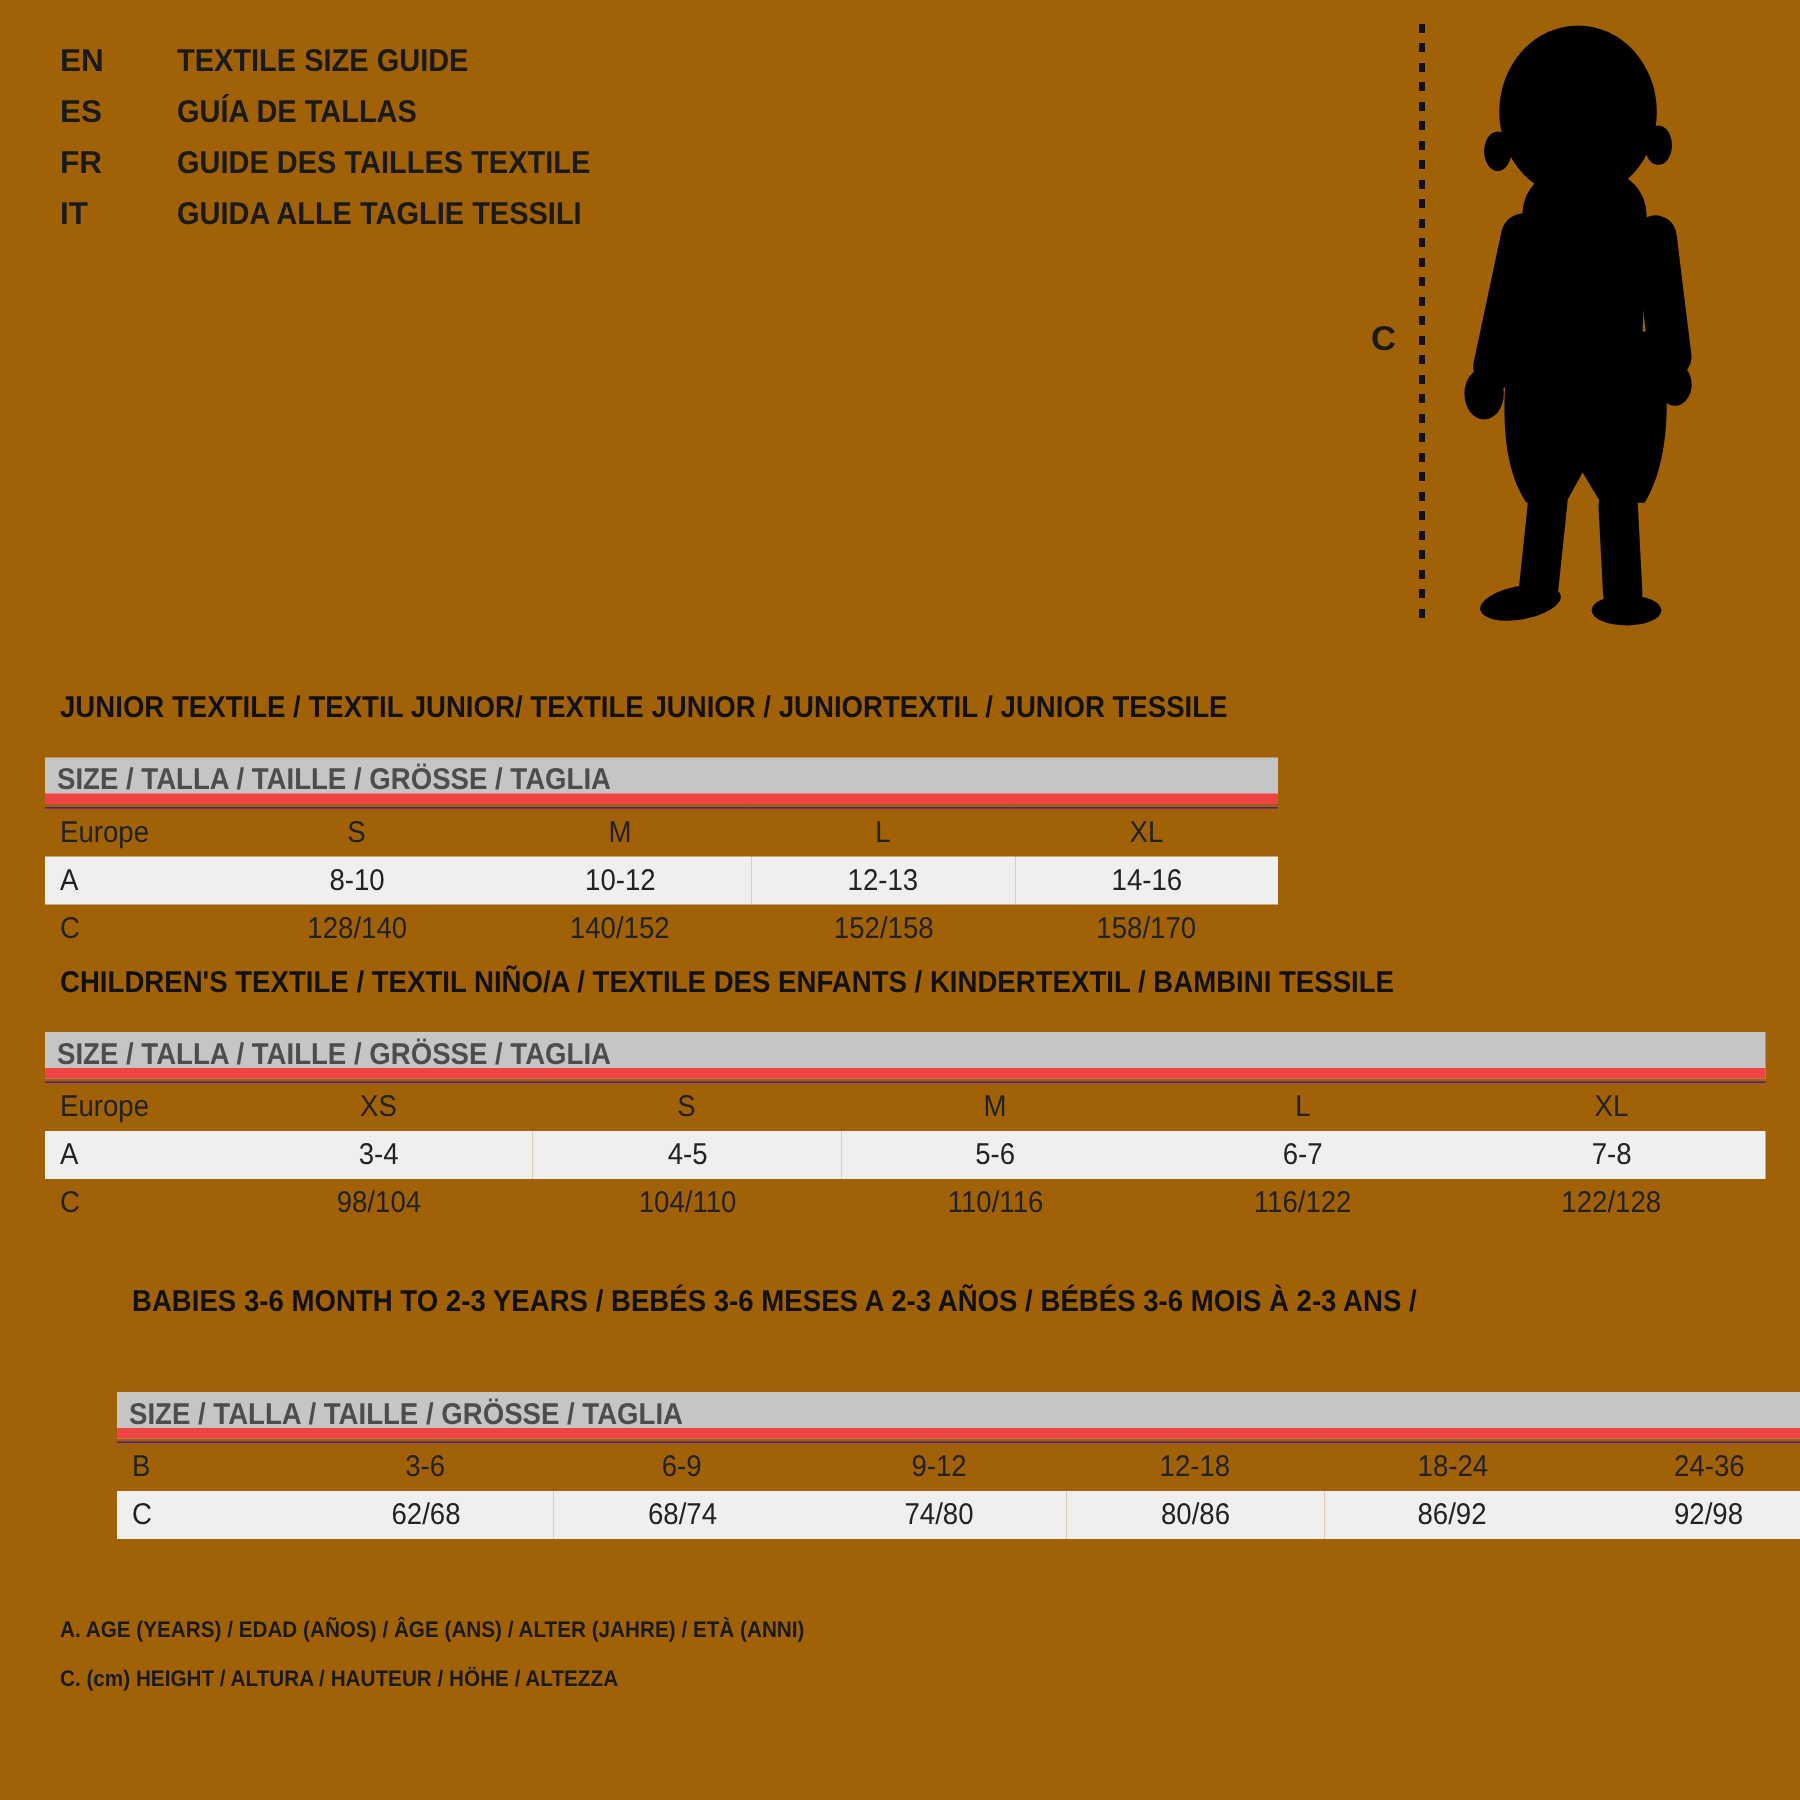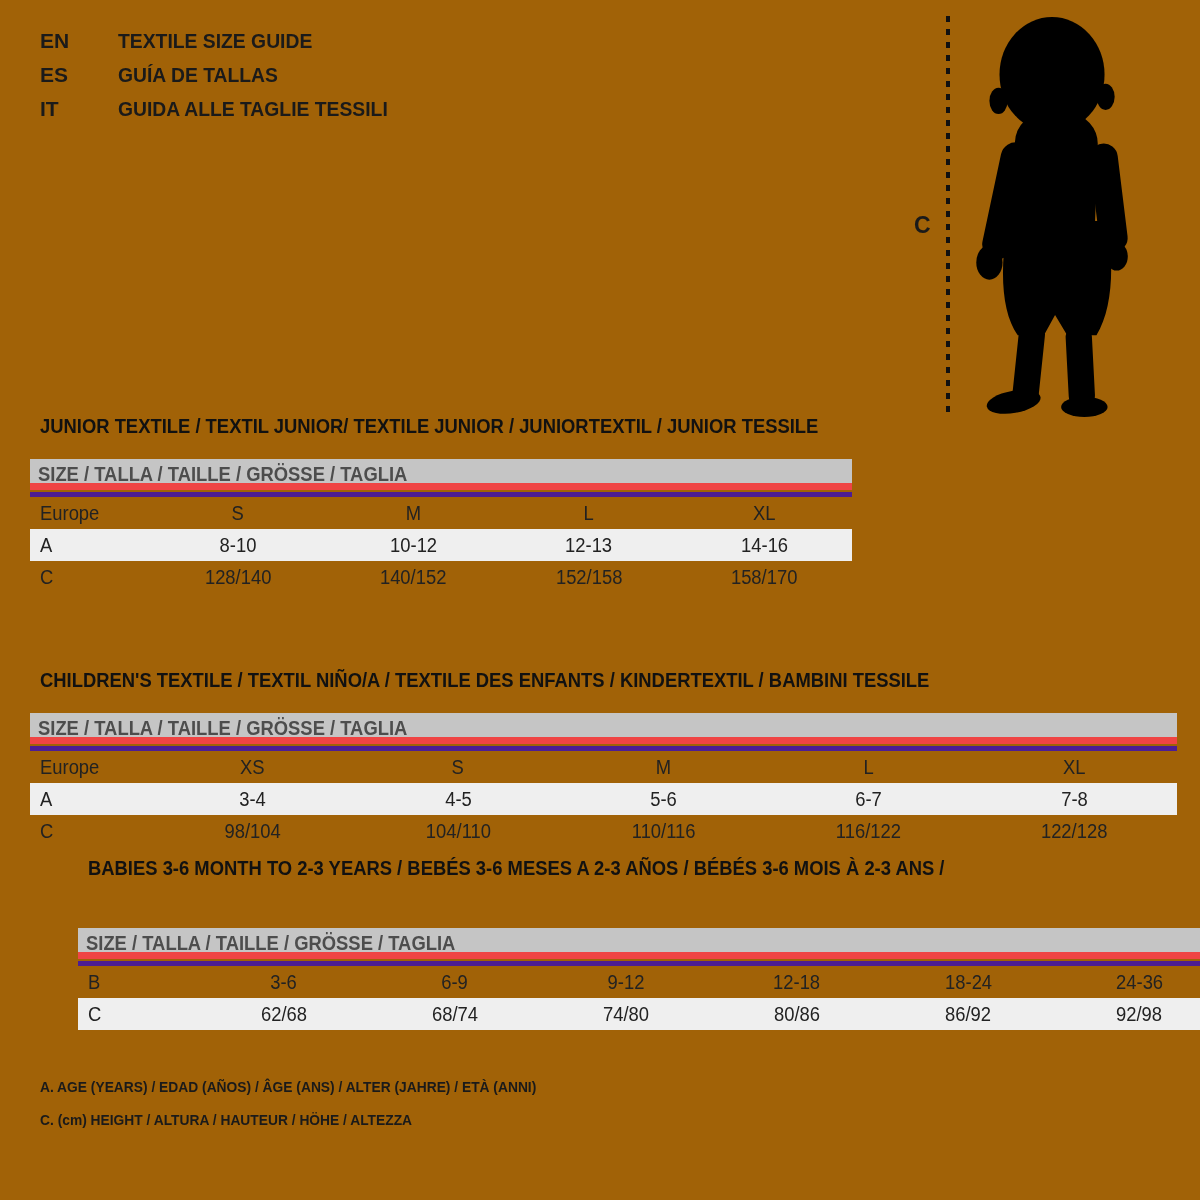--- a/index.html
+++ b/index.html
@@ -27,21 +27,21 @@
   .section { position:absolute; left:30px; }
   .section-title { margin-left:10px; font-size:20px; font-weight:700; height:20px; line-height:20px; color:#111; }
   .section-title.two-line { height:66px; }
   .section-title.two-line .tl { display:block; height:33px; line-height:33px; }
   .size-bar {
     margin-top:23px; height:31px; line-height:31px; background:#c5c5c5;
     color:#4d4d4d; font-size:20px; font-weight:700; padding-left:8px;
     box-sizing:border-box; border-bottom:7px solid #ef4444; margin-bottom:2px;
   }
   .section.babies .size-bar { margin-top:10px; }
-  table.size-table { border-collapse:collapse; table-layout:fixed; border-top:5px solid #4c1d95; }
+  table.size-table { border-collapse:collapse; table-layout:fixed; border-top:1px solid #4c1d95; }
   table.size-table td { height:32px; padding:0; font-size:20px; text-align:center; color:#222; }
   table.size-table td.lbl { width:110px; text-align:left; padding-left:10px; }
   tr.shaded { background:#efefef; }
 
   
   .legend { position:absolute; left:40px; top:1070px; font-size:15px; font-weight:700; }
   .legend div { height:33px; line-height:33px; }
 </style>
 </head>
 <body>
@@ -49,20 +49,24 @@
 <div class="page">
 
   <div class="lang-block">
     <div class="lang-row">
       <span class="lang-code">EN</span>
       <span class="cx">TEXTILE SIZE GUIDE</span>
     </div>
     <div class="lang-row">
       <span class="lang-code">ES</span>
       <span class="cx">GUÍA DE TALLAS</span>
+    </div>
+    <div class="lang-row">
+      <span class="lang-code">FR</span>
+      <span class="cx">GUIDE DES TAILLES TEXTILE</span>
     </div>
     <div class="lang-row">
       <span class="lang-code">IT</span>
       <span class="cx">GUIDA ALLE TAGLIE TESSILI</span>
     </div>
   </div>
 
   <div class="dash-line"></div>
   <div class="measure-label">C</div>
   <svg class="silhouette" viewBox="0 0 170 400" aria-hidden="true">
@@ -76,21 +80,21 @@
       <rect x="130" y="128" width="28" height="108" rx="14" transform="rotate(-7 144 182)"></rect>
       <ellipse cx="152" cy="240" rx="11" ry="14"></ellipse>
       <path d="M44 205 C36 255 38 295 54 318 L80 318 L91 298 L103 318 L132 318 C148 292 150 248 142 205 Z"></path>
       <rect x="52" y="305" width="26" height="83" rx="12" transform="rotate(6 65 346)"></rect>
       <rect x="103" y="308" width="26" height="82" rx="12" transform="rotate(-3 116 349)"></rect>
       <ellipse cx="50" cy="384" rx="27" ry="11" transform="rotate(-10 50 384)"></ellipse>
       <ellipse cx="120" cy="389" rx="23" ry="10"></ellipse>
     </g>
   </svg>
 
-  <div class="section" style="top:416px; width:822px;">
+  <div class="section" style="top:462px; width:822px;">
     <div class="section-title">
       <span class="cx">JUNIOR TEXTILE / TEXTIL JUNIOR/ TEXTILE JUNIOR / JUNIORTEXTIL / JUNIOR TESSILE</span>
     </div>
     <div class="size-bar">
       <span class="cx">SIZE / TALLA / TAILLE / GRÖSSE / TAGLIA</span>
     </div>
     <table class="size-table" style="width:822px;">
       <tbody>
           <tr>
         <td class="lbl"><span class="cx">Europe</span></td>
@@ -110,21 +114,21 @@
         <td class="lbl"><span class="cx">C</span></td>
         <td><span class="cxc">128/140</span></td>
         <td><span class="cxc">140/152</span></td>
         <td><span class="cxc">152/158</span></td>
         <td><span class="cxc">158/170</span></td>
       </tr>
     </tbody>
       </table>
   </div>
 
-  <div class="section" style="top:645px; width:1147px;margin-top:25px;">
+  <div class="section" style="top:645px; width:1147px;">
     <div class="section-title">
       <span class="cx">CHILDREN'S TEXTILE / TEXTIL NIÑO/A / TEXTILE DES ENFANTS / KINDERTEXTIL / BAMBINI TESSILE</span>
     </div>
     <div class="size-bar">
       <span class="cx">SIZE / TALLA / TAILLE / GRÖSSE / TAGLIA</span>
     </div>
     <table class="size-table" style="width:1147px;">
       <tbody>
           <tr>
         <td class="lbl"><span class="cx">Europe</span></td>

